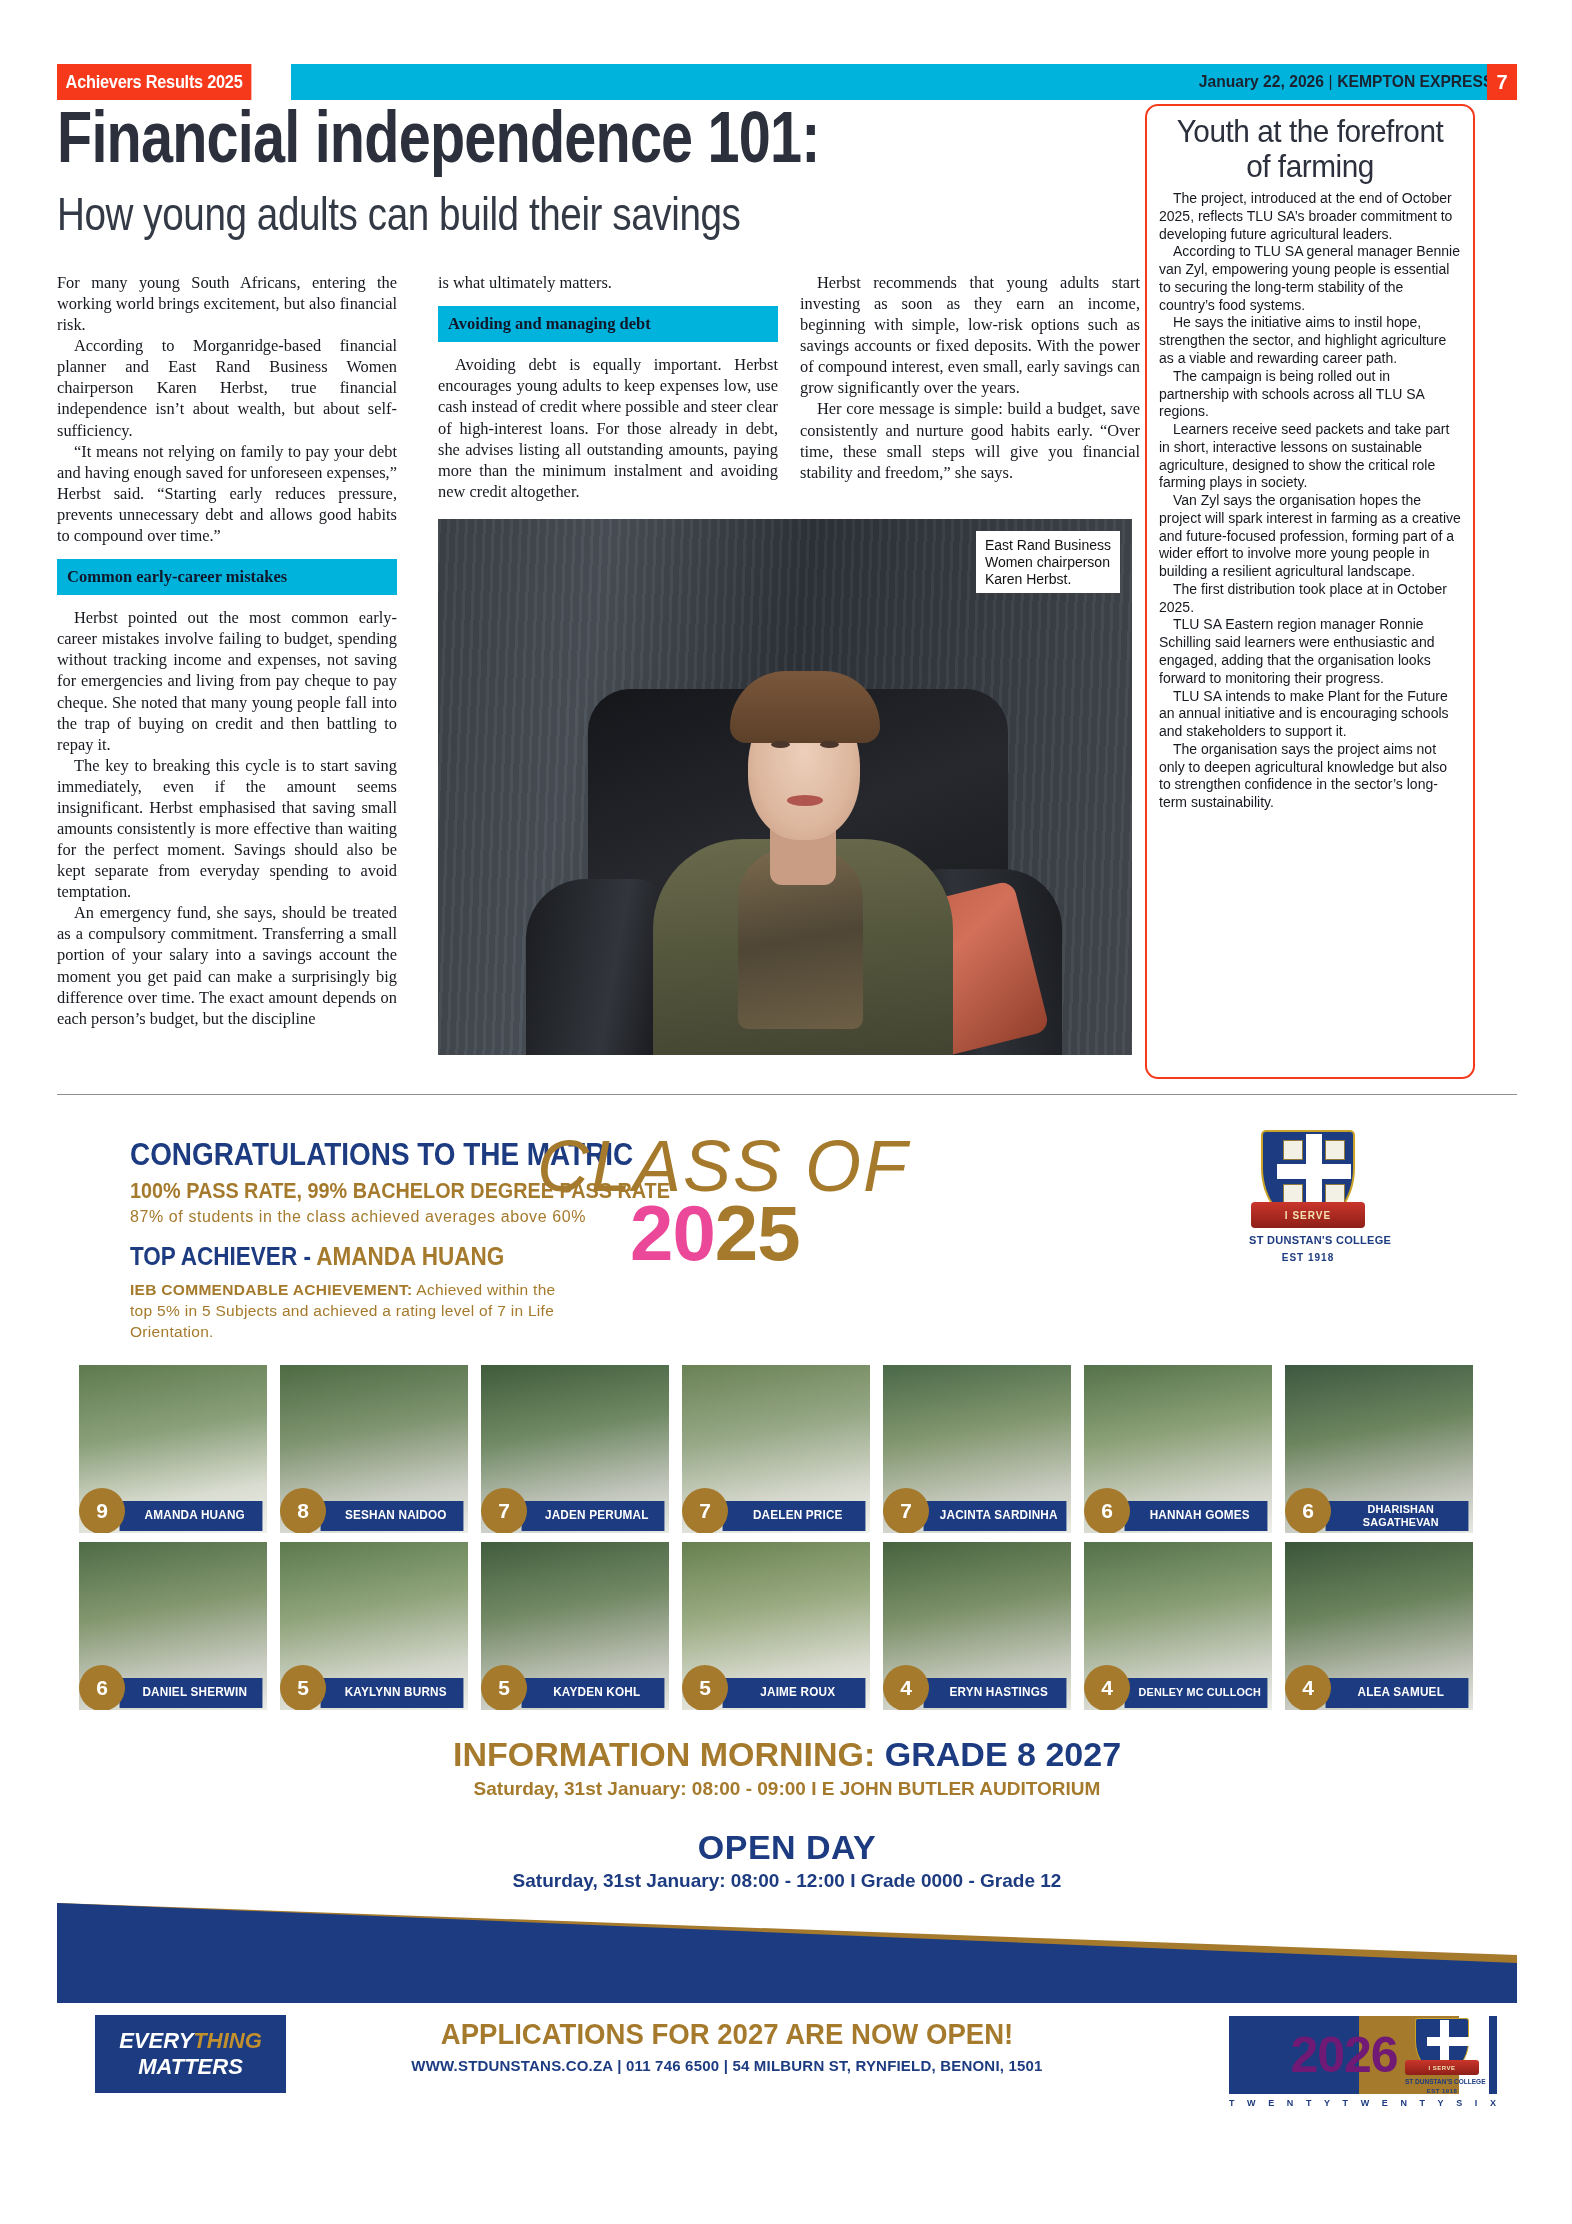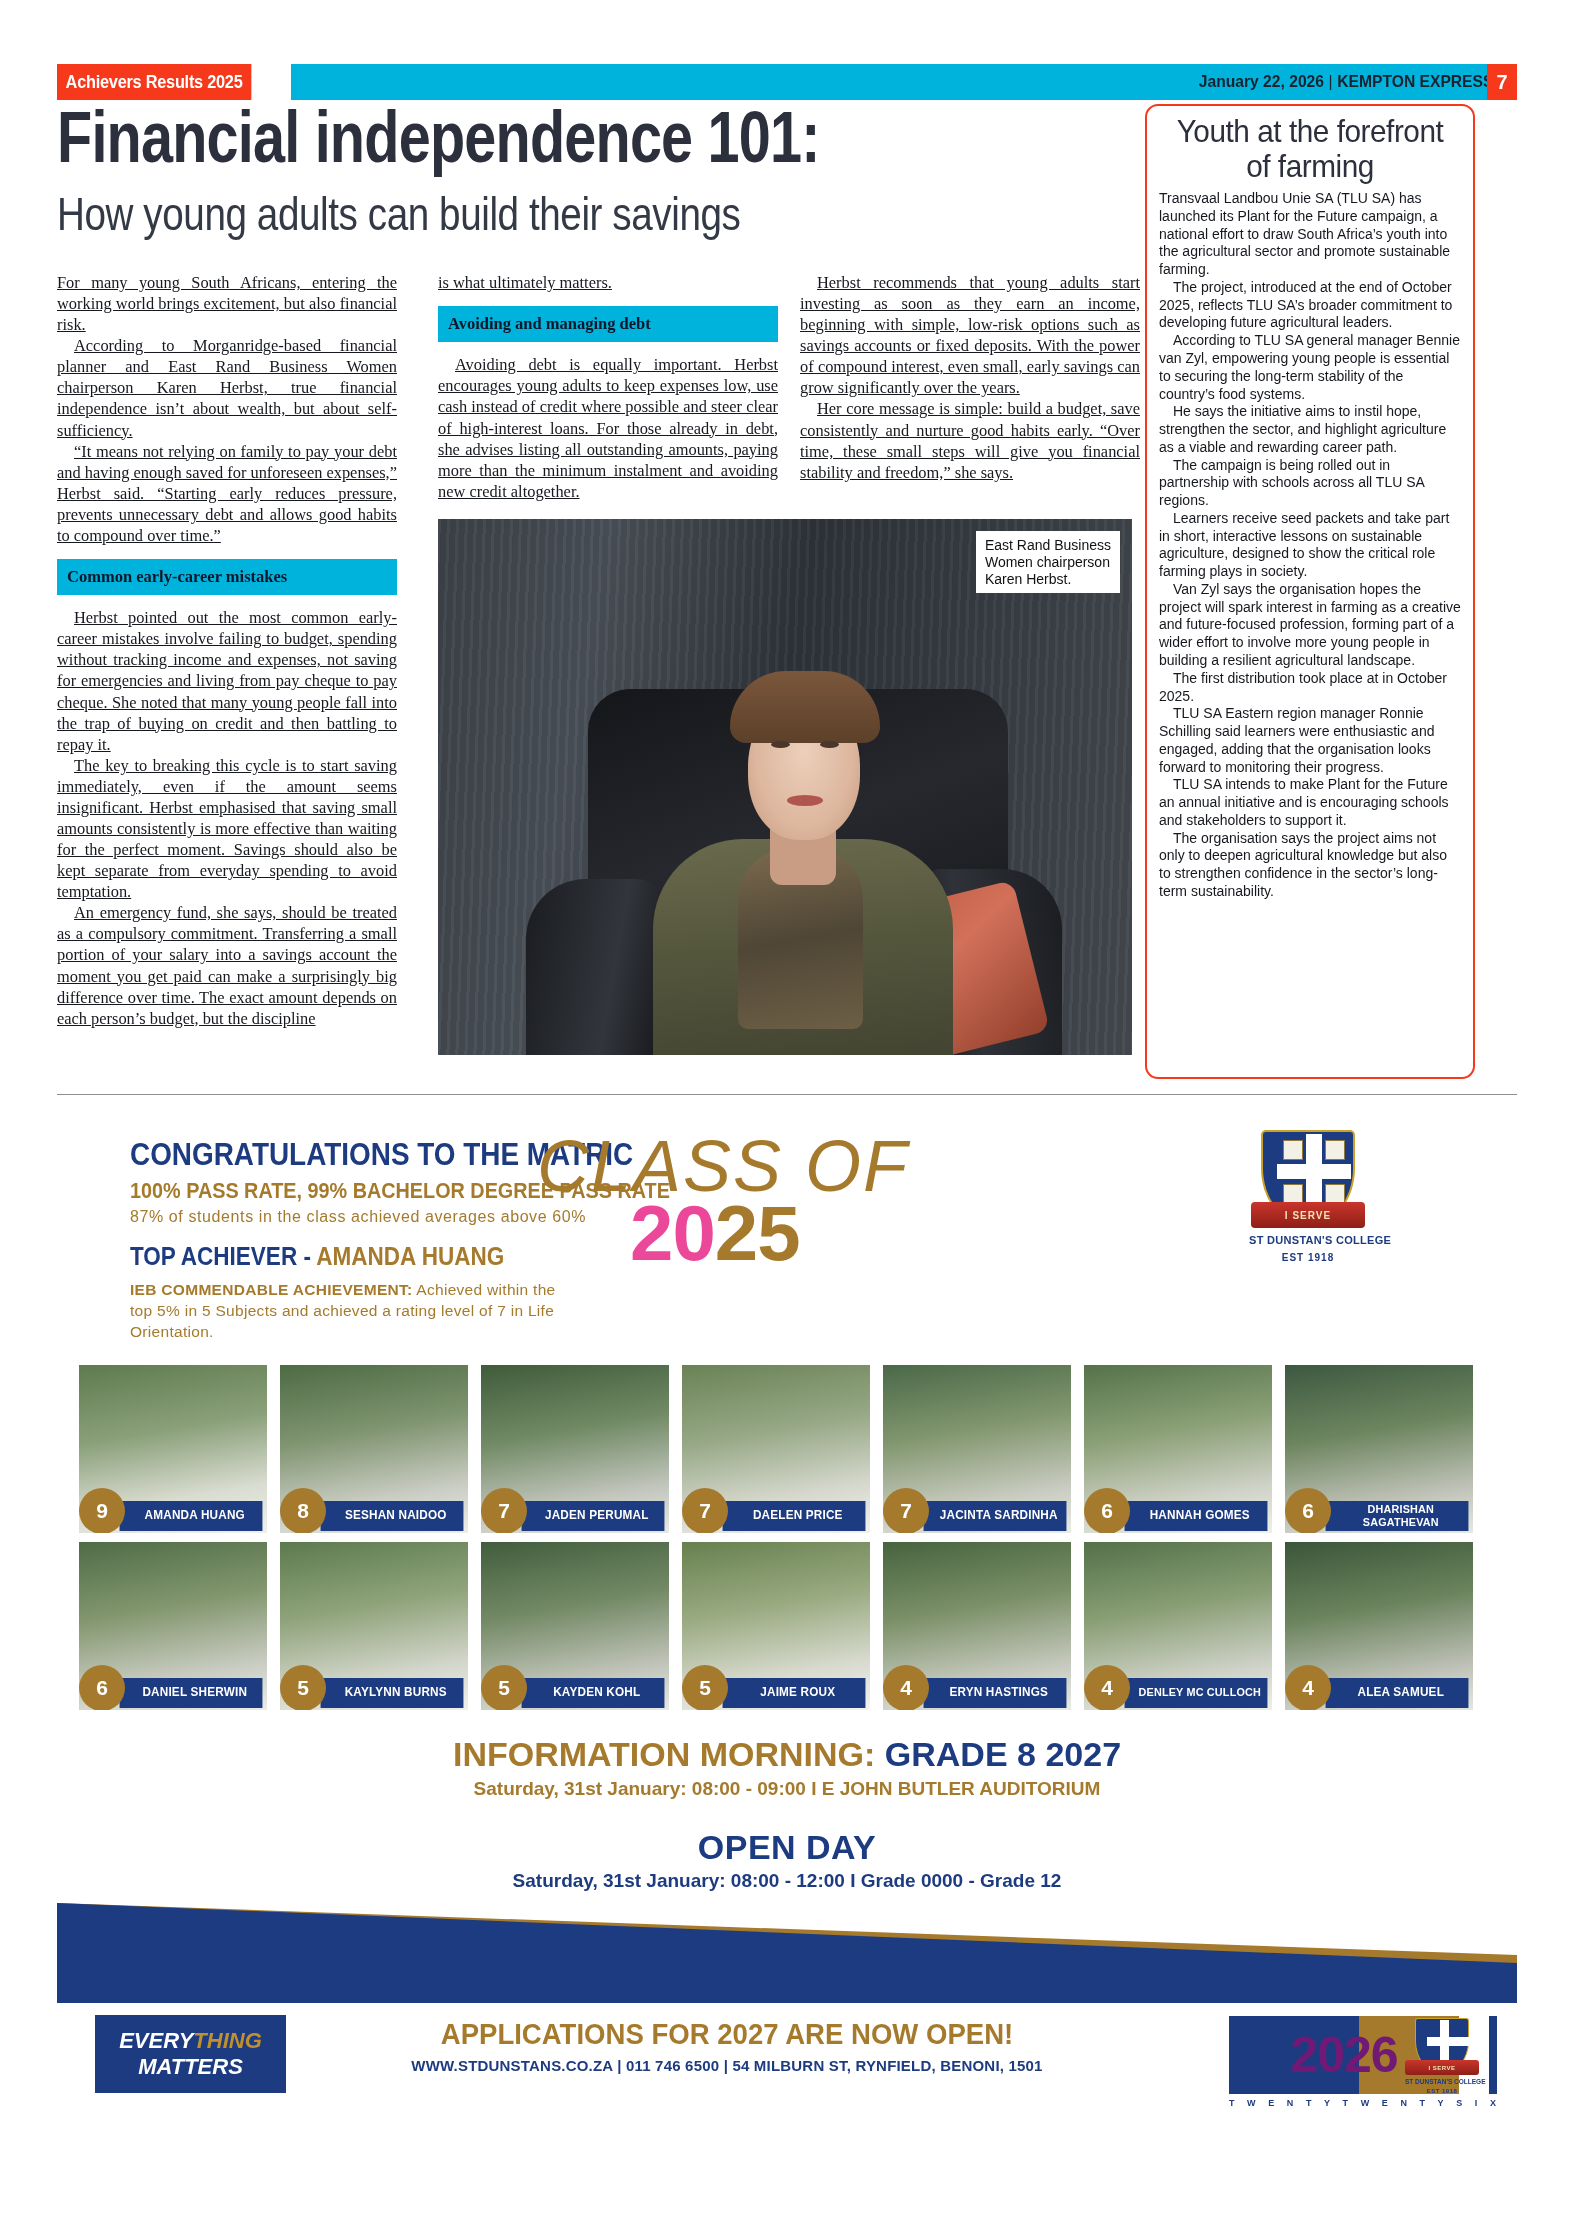--- a/index.html
+++ b/index.html
@@ -55,21 +55,21 @@
     transform: scaleX(0.84); transform-origin: left top;
     white-space: nowrap;
   }
 
   
   .col {
     position: absolute; top: 272px; width: 340px;
     font-family: "Liberation Serif", serif; font-size: 16.4px;
     line-height: 1.285; color: #15181e; text-align: justify;
   }
-  .col p { text-indent: 17px; margin: 0; text-decoration: underline; }
+  .col p { text-indent: 17px; margin: 0; }
   .col p.first { text-indent: 0; }
   #col1 { left: 57px; }
   #col2 { left: 438px; }
   #col3 { left: 800px; }
 
   .blue-head {
     background: #00b3dc; color: #0f172a;
     font-family: "Liberation Serif", serif; font-weight: bold;
     font-size: 16.5px; padding: 7px 10px 8px 10px;
     margin: 13px 0 12px 0; text-indent: 0; text-align: left;
@@ -385,21 +385,20 @@
     <div class="ph-eye-r"></div>
     <div class="ph-mouth"></div>
     <div class="photo-caption">East Rand Business
 Women chairperson
 Karen Herbst.</div>
   </div>
 
   <div class="sidebar">
     <div class="sb-title">Youth at the forefront of farming</div>
     <div class="sb-body">
-      <p class="first">Transvaal Landbou Unie SA (TLU SA) has launched its Plant for the Future campaign, a national effort to draw South Africa’s youth into the agricultural sector and promote sustainable farming.</p>
       <p>The project, introduced at the end of October 2025, reflects TLU SA’s broader commitment to developing future agricultural leaders.</p>
       <p>According to TLU SA general manager Bennie van Zyl, empowering young people is essential to securing the long-term stability of the country’s food systems.</p>
       <p>He says the initiative aims to instil hope, strengthen the sector, and highlight agriculture as a viable and rewarding career path.</p>
       <p>The campaign is being rolled out in partnership with schools across all TLU SA regions.</p>
       <p>Learners receive seed packets and take part in short, interactive lessons on sustainable agriculture, designed to show the critical role farming plays in society.</p>
       <p>Van Zyl says the organisation hopes the project will spark interest in farming as a creative and future-focused profession, forming part of a wider effort to involve more young people in building a resilient agricultural landscape.</p>
       <p>The first distribution took place at in October 2025.</p>
       <p>TLU SA Eastern region manager Ronnie Schilling said learners were enthusiastic and engaged, adding that the organisation looks forward to monitoring their progress.</p>
       <p>TLU SA intends to make Plant for the Future an annual initiative and is encouraging schools and stakeholders to support it.</p>
       <p>The organisation says the project aims not only to deepen agricultural knowledge but also to strengthen confidence in the sector’s long-term sustainability.</p>

